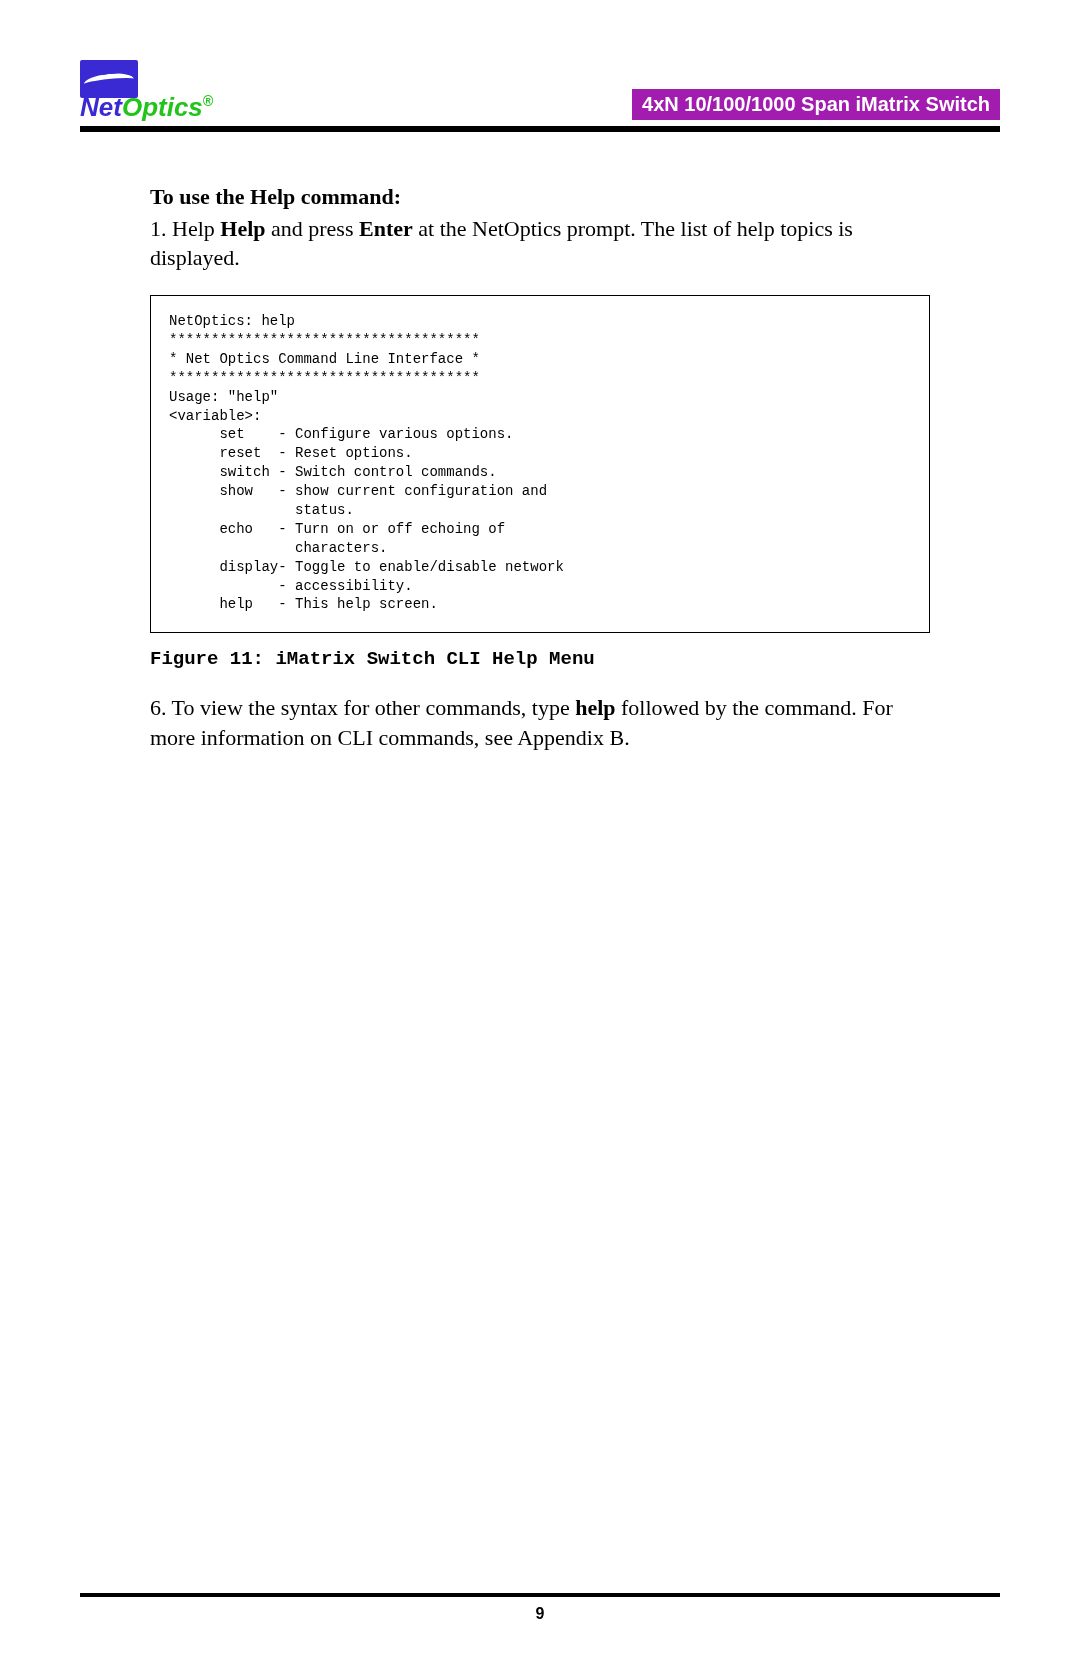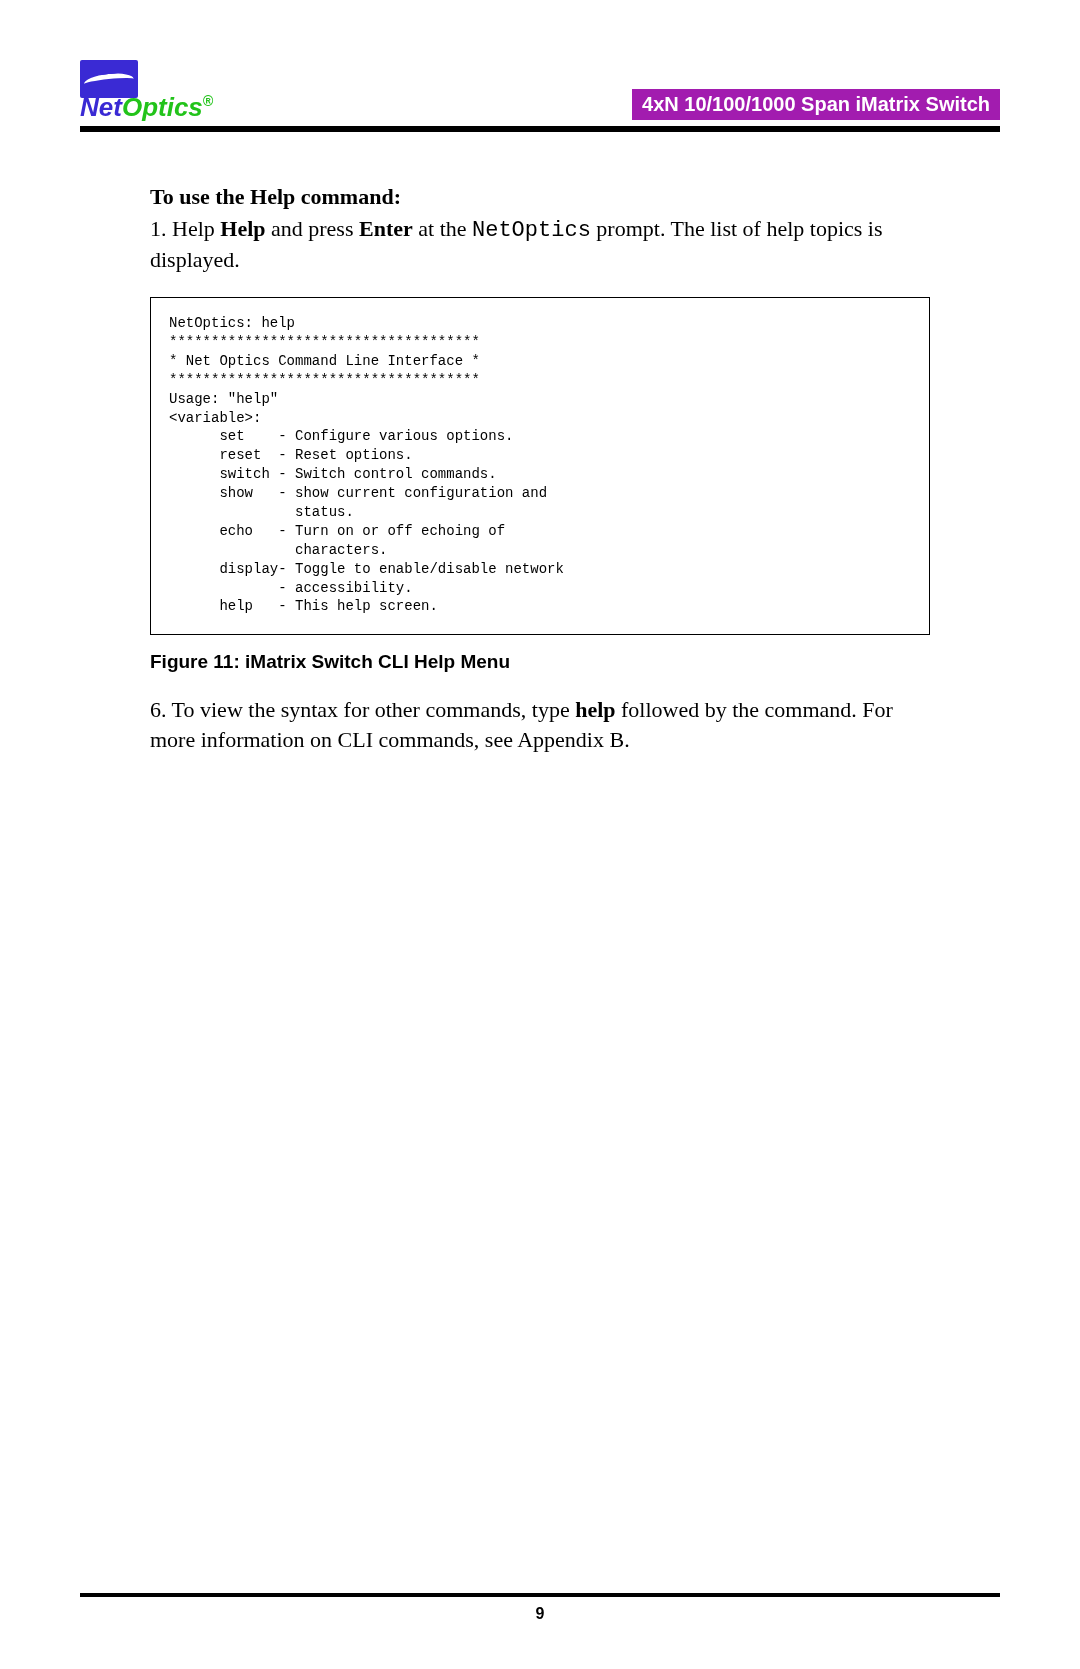--- a/index.html
+++ b/index.html
@@ -81,33 +81,33 @@
     font-weight: bold;
     font-size: 22px;
     margin: 0 0 2px 0;
   }
   .step {
     margin: 0 0 22px 0;
   }
   .step .num {
     display: inline;
   }
-  .mono { font-family: Liberation Mono, monospace; }
+  .mono { font-family: Liberation Serif, serif; }
   .bold { font-weight: bold; }
   .cli-box {
     border: 1.5px solid #000;
     padding: 16px 18px 18px 18px;
     font-family: "Courier New", Courier, monospace;
     font-size: 14px;
     line-height: 1.35;
     white-space: pre;
     margin: 6px 0 14px 0;
   }
   .figure-caption {
-    font-family: Liberation Sans, sans-serif;
+    font-family: Liberation Mono, monospace;
     font-size: 19px;
     margin: 0 0 20px 0;
   }
   .figure-caption .fig-label { font-weight: bold; }
   .footer {
     position: absolute;
     left: 80px;
     right: 80px;
     bottom: 46px;
   }

